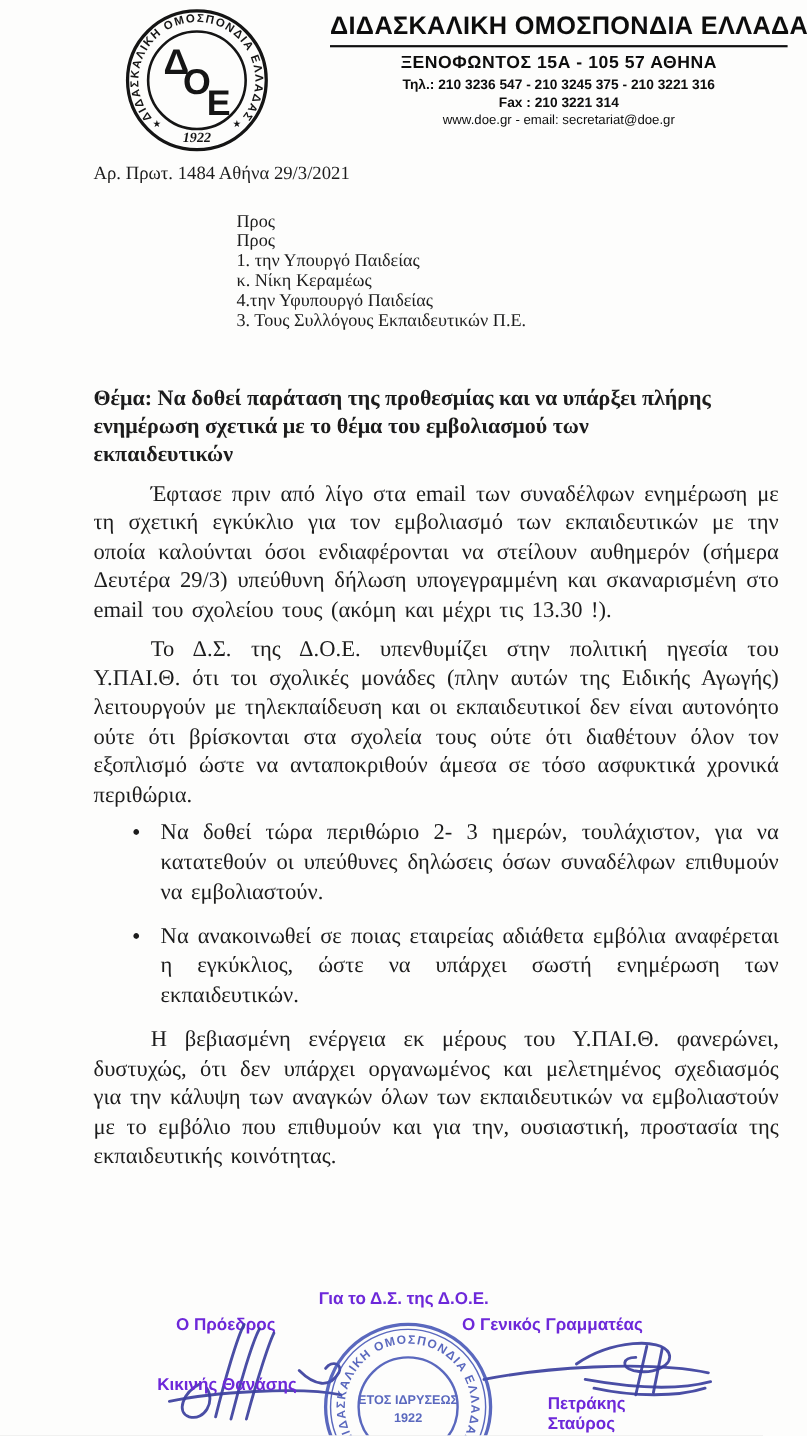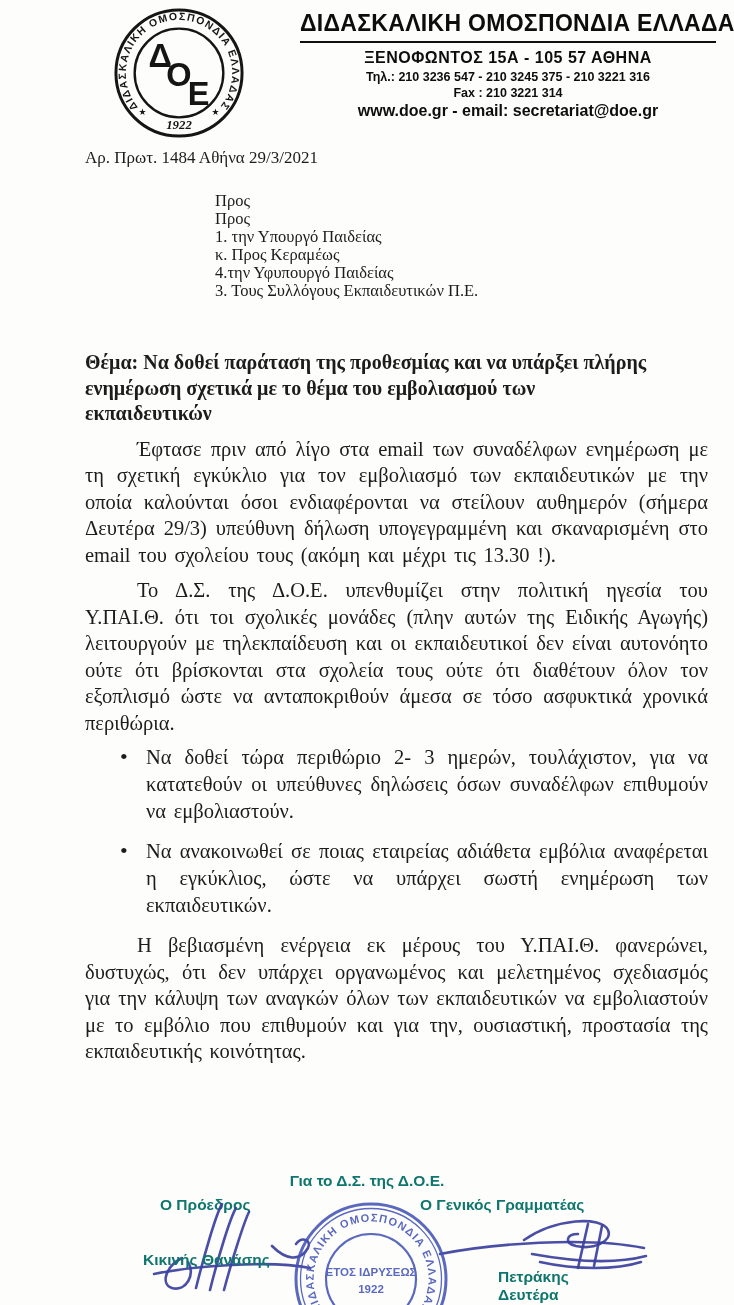--- a/index.html
+++ b/index.html
@@ -21,39 +21,39 @@
   .logo .big{font-family:"Liberation Sans",sans-serif;font-weight:bold;font-size:33px;fill:#151515;}
   .logo .yr{font-family:"Liberation Serif",serif;font-style:italic;font-weight:bold;font-size:13px;fill:#151515;}
   .logo .star{font-size:9px;fill:#151515;}
   .head-right{position:absolute;left:300px;top:10px;width:416px;text-align:center;
     font-family:"Liberation Sans",sans-serif;color:#0d0d0d;}
   .org-name{font-weight:bold;font-size:23px;letter-spacing:.3px;border-bottom:2.5px solid #101010;
     padding-bottom:4px;margin:0 0 6px 0;white-space:nowrap;}
   .addr{font-weight:bold;font-size:16px;letter-spacing:.5px;margin-bottom:3px;}
   .tel{font-weight:bold;font-size:12.5px;margin-bottom:2px;}
   .fax{font-weight:bold;font-size:12.5px;margin-bottom:2px;}
-  .web{font-weight:bold;font-size:16px;}
+  .web{font-weight:normal;font-size:12px;}
   
   .ref{margin:22px 0 0 85px;font-size:17px;}
   .recipients{margin:24px 0 16px 215px;font-size:16.5px;line-height:18px;}
   .recipients div{margin:0;}
   
   .subject{margin:50px 79px 0 85px;max-width:582px;
     font-weight:bold;font-size:20px;line-height:25.5px;}
   .body-text{margin:0 26px 0 85px;width:623px;}
   .body-text p{margin:9px 0 0 0;font-size:20.5px;line-height:26.5px;
     text-align:justify;text-indent:52px;word-spacing:2.5px;}
   .requests{margin:2px 0 0 85px;font-size:20.5px;line-height:27px;}
   .bullets{margin:8px 26px 0 120px;padding:0;list-style:none;}
   .bullets .bullet-item{position:relative;padding-left:26px;margin-bottom:13px;
     font-size:20.5px;line-height:27px;text-align:justify;word-spacing:2.5px;width:562px;}
   .bullets .bullet-item::before{content:"\2022";position:absolute;left:0;top:-1px;font-size:22px;}
   
   .closing{position:absolute;left:0;top:1170px;width:616px;height:135px;
-    font-family:"Liberation Sans",sans-serif;color:#0f766e;}
+    font-family:"Liberation Sans",sans-serif;color:#6d28d9;}
   .for-line{position:absolute;left:0;top:2px;width:734px;text-align:center;font-size:15.5px;font-weight:bold;}
   .pres-title{position:absolute;left:160px;top:26px;font-size:15.5px;font-weight:bold;}
   .sec-title{position:absolute;left:420px;top:26px;font-size:15.5px;font-weight:bold;}
   .pres-name{position:absolute;left:143px;top:81px;font-size:15.5px;font-weight:bold;}
   .sec-name{position:absolute;left:498px;top:98px;font-size:15.5px;font-weight:bold;}
   .sig{position:absolute;}
   .sig path{fill:none;stroke:#3b3f9d;stroke-width:2.6;stroke-linecap:round;opacity:.92;}
   .sig-president{left:152px;top:26px;width:190px;height:100px;}
   .sig-secretary{left:436px;top:40px;width:215px;height:75px;}
   .stamp{position:absolute;left:292px;top:30px;width:158px;height:158px;opacity:.88;}
@@ -91,21 +91,21 @@
       <div class="web">www.doe.gr - email: secretariat@doe.gr</div>
     </div>
   </header>
 
   <div class="ref">Αρ. Πρωτ. 1484 Αθήνα 29/3/2021</div>
 
   <div class="recipients">
     <div>Προς</div>
     <div>Προς</div>
     <div>1. την Υπουργό Παιδείας</div>
-    <div>κ. Προς Κεραμέως</div>
+    <div>κ. Νίκη Κεραμέως</div>
     <div>4.την Υφυπουργό Παιδείας</div>
     <div>3. Τους Συλλόγους Εκπαιδευτικών Π.Ε.</div>
   </div>
 
   <div class="subject">Θέμα: Να δοθεί παράταση της προθεσμίας και να υπάρξει πλήρης ενημέρωση σχετικά με το θέμα του εμβολιασμού των εκπαιδευτικών</div>
 
   <div class="body-text">
     <p>Έφτασε πριν από λίγο στα email των συναδέλφων ενημέρωση με τη σχετική εγκύκλιο για τον εμβολιασμό των εκπαιδευτικών με την οποία καλούνται όσοι ενδιαφέρονται να στείλουν αυθημερόν (σήμερα Δευτέρα 29/3) υπεύθυνη δήλωση υπογεγραμμένη και σκαναρισμένη στο email του σχολείου τους (ακόμη και μέχρι τις 13.30 !).</p>
     <p>Το Δ.Σ. της Δ.Ο.Ε. υπενθυμίζει στην πολιτική ηγεσία του Υ.ΠΑΙ.Θ. ότι τοι σχολικές μονάδες (πλην αυτών της Ειδικής Αγωγής) λειτουργούν με τηλεκπαίδευση και οι εκπαιδευτικοί δεν είναι αυτονόητο ούτε ότι βρίσκονται στα σχολεία τους ούτε ότι διαθέτουν όλον τον εξοπλισμό ώστε να ανταποκριθούν άμεσα σε τόσο ασφυκτικά χρονικά περιθώρια.</p>
   </div>
@@ -146,16 +146,16 @@
       <circle class="ring" cx="79" cy="79" r="45" stroke-width="2.2"></circle>
       <path id="stampArc" d="M 33.7,114.4 A 57.5,57.5 0 1 1 124.3,114.4" fill="none" stroke="none"></path>
       <text class="ringtext">
         <textPath href="#stampArc" startOffset="50%" text-anchor="middle">ΔΙΔΑΣΚΑΛΙΚΗ ΟΜΟΣΠΟΝΔΙΑ ΕΛΛΑΔΑΣ</textPath>
       </text>
       <text class="ctr" x="79" y="76" font-size="11.5" text-anchor="middle">ΕΤΟΣ ΙΔΡΥΣΕΩΣ</text>
       <text class="ctr" x="79" y="93" font-size="11.5" text-anchor="middle">1922</text>
     </svg>
 
     <div class="pres-name">Κικινής Θανάσης</div>
-    <div class="sec-name">Πετράκης Δευτέρα</div>
+    <div class="sec-name">Πετράκης Σταύρος</div>
   </div>
 
 </div>
 
 </body></html>

